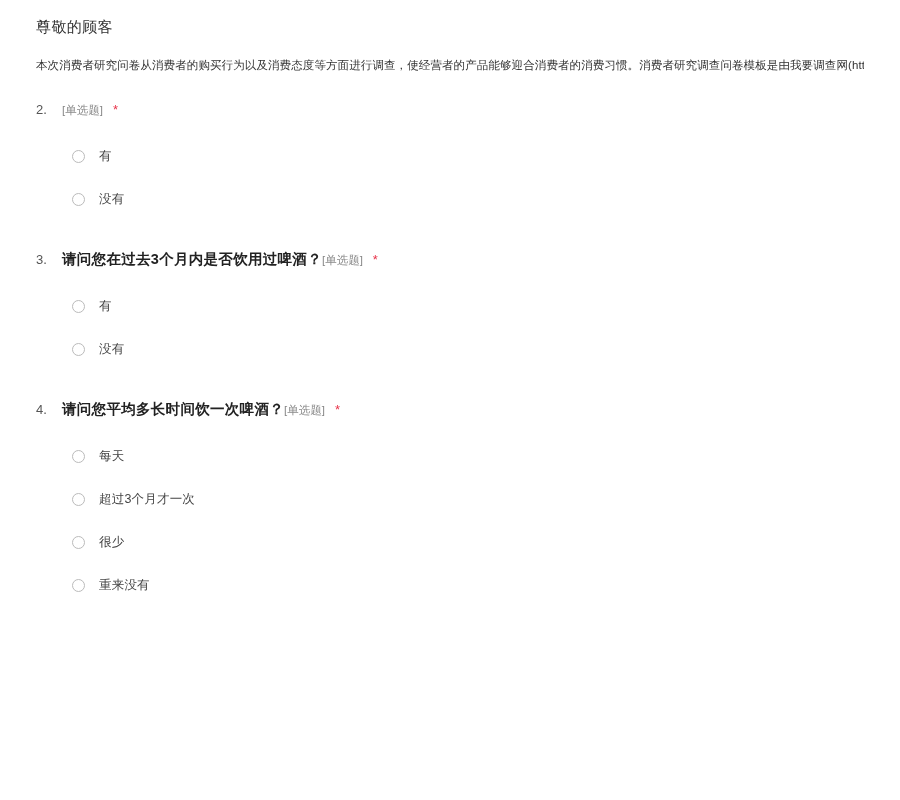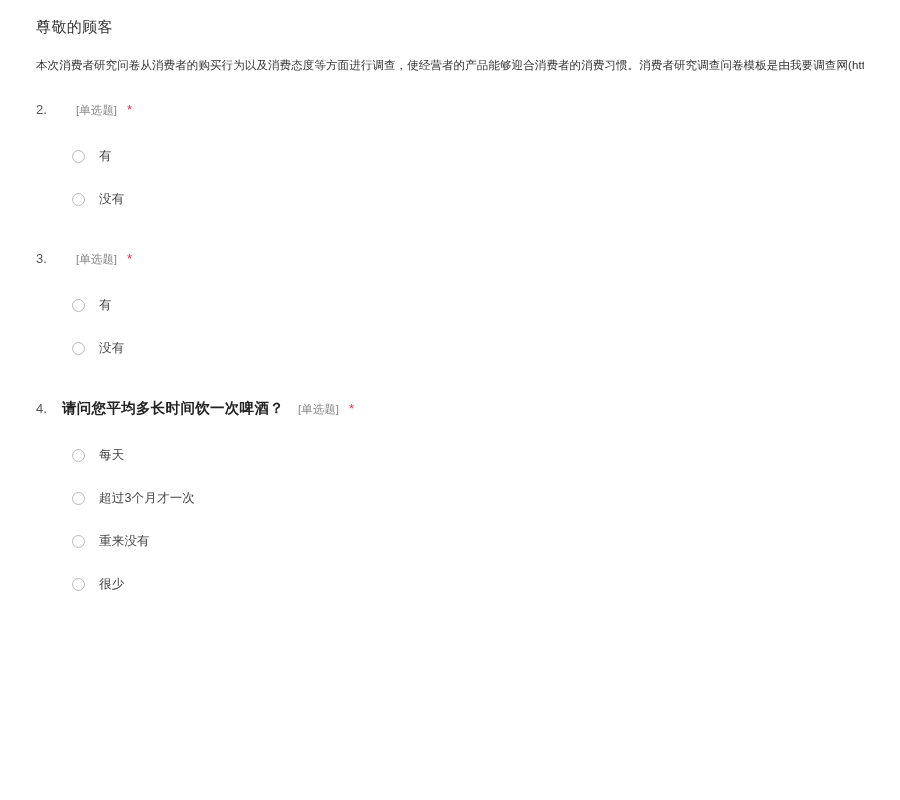--- a/index.html
+++ b/index.html
@@ -58,21 +58,21 @@
   }
   .q-text {
     font-size: 14.5px;
     font-weight: bold;
     color: #222222;
     letter-spacing: 0.3px;
   }
   .q-type {
     font-size: 11.5px;
     color: #888888;
-    margin-left: 14px;
+    margin-left: 0;
     white-space: nowrap;
   }
   .q-required {
     color: #e8334a;
     font-size: 13px;
     margin-left: 10px;
   }
   .options {
     margin-top: 26px;
     padding-left: 36px;
@@ -124,20 +124,21 @@
         <div class="option">
           <span class="radio"></span>
           <span class="option-label">没有</span>
         </div>
       </div>
     </div>
 
     <div class="question">
       <div class="q-head">
         <span class="q-num">3.</span>
+        <span class="q-text">请问您在过去3个月内是否饮用过啤酒？</span>
         <span class="q-type">[单选题]</span>
         <span class="q-required">*</span>
       </div>
       <div class="options">
         <div class="option">
           <span class="radio"></span>
           <span class="option-label">有</span>
         </div>
         <div class="option">
           <span class="radio"></span>
@@ -157,23 +158,23 @@
         <div class="option">
           <span class="radio"></span>
           <span class="option-label">每天</span>
         </div>
         <div class="option">
           <span class="radio"></span>
           <span class="option-label">超过3个月才一次</span>
         </div>
         <div class="option">
           <span class="radio"></span>
-          <span class="option-label">重来没有</span>
+          <span class="option-label">很少</span>
         </div>
         <div class="option">
           <span class="radio"></span>
-          <span class="option-label">很少</span>
+          <span class="option-label">重来没有</span>
         </div>
       </div>
     </div>
 
   </div>
 </div>
 
 </body></html>

